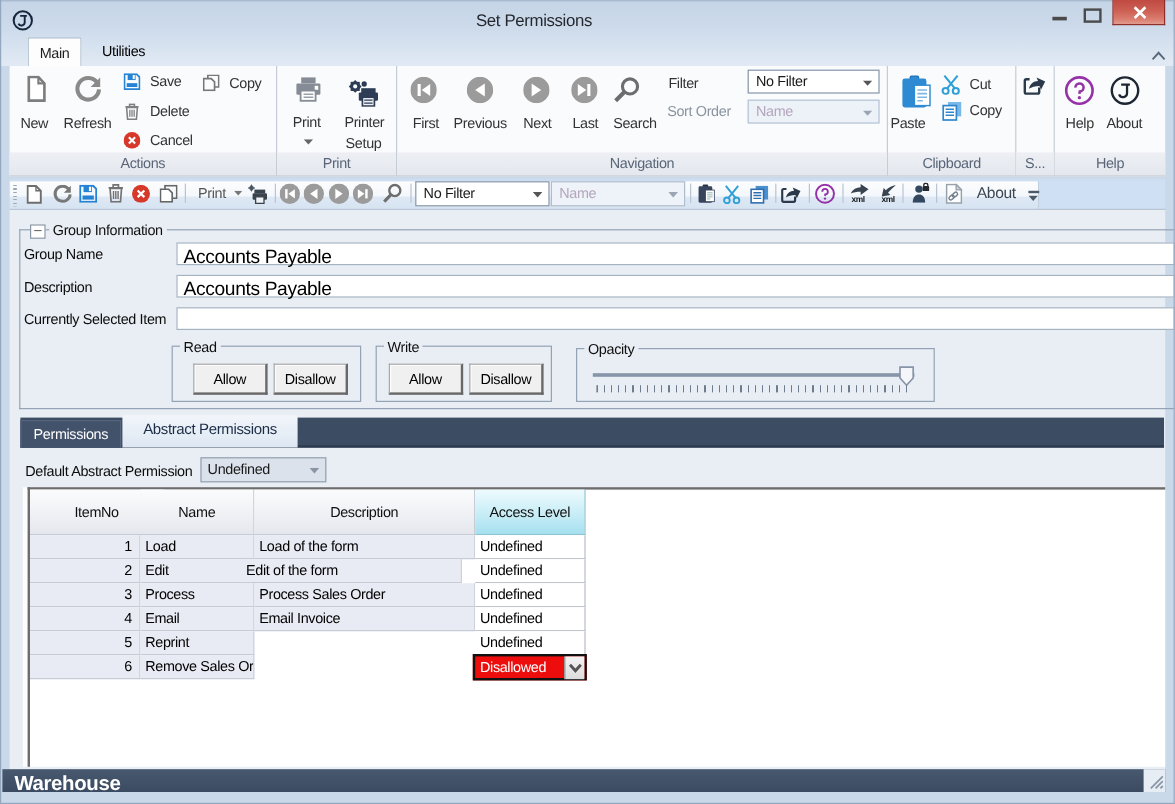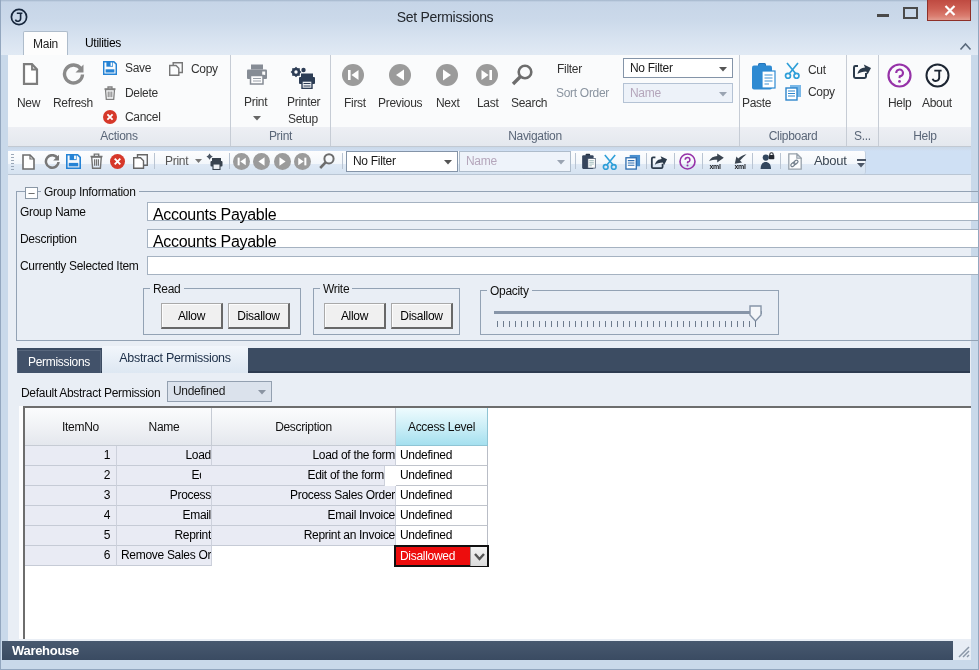--- a/index.html
+++ b/index.html
@@ -51,26 +51,26 @@
   #tab-perm { left:17px; top:350px; width:84px; height:23px; background:#42526a; border:1px solid #57667c; border-bottom:none;
     color:#fff; text-align:center; line-height:22px; font-size:12px; }
   #tab-abs { left:102px; top:346px; width:146px; height:27px; background:linear-gradient(to bottom,#f2f6fb,#dde7f2);
     border-radius:2px 2px 0 0; color:#1c2e47; text-align:center; line-height:25px; font-size:12.5px; }
   
   #gridwrap { left:23px; top:406px; width:948px; height:233px; background:#fff;
     border-top:2px solid #6d6d6d; border-left:2px solid #6d6d6d; }
   .hcell { position:absolute; top:0; height:38px; background:linear-gradient(to bottom,#fbfcfd 0,#eef0f4 60%,#e4e7ed 100%);
     border-right:1px solid #c6cbd4; border-bottom:1px solid #c6cbd4; text-align:center; line-height:38px; font-size:12px; color:#101010; }
   .cell { position:absolute; height:20px; background:#e9ebf4; border-right:1px solid #cdd1dc; border-bottom:1px solid #c6cbd6;
-    font-size:12px; color:#000; line-height:19px; overflow:hidden; white-space:nowrap;text-align:right; }
+    font-size:12px; color:#000; line-height:19px; overflow:hidden; white-space:nowrap; }
   .acell { position:absolute; height:20px; background:#fff; border-right:1px solid #b9bdc6; border-bottom:1px solid #c0c4cc;
     font-size:12px; color:#000; line-height:19px; padding-left:4px; }
   
   #status { left:2px; top:641px; width:969px; height:19px; background:linear-gradient(to bottom,#48596f,#3a4b62); }
-  #status span { position:absolute; left:10px; top:2px; color:#fff; font-weight:bold; font-size:13px; }
+  #status span { position:absolute; left:10px; top:2px; color:#fff; font-weight:bold; font-size:17px; }
   #sgrip { position:absolute; right:0; top:0; width:18px; height:19px; background:#e7edf5; }
 </style>
 </head>
 <body>
 <div id="win">
   <div class="abs" id="titlebar"></div>
   <div class="abs" id="title">Set Permissions</div>
   <svg class="abs" style="left:10px;top:8px" width="18" height="18" viewBox="0 0 18 18">
     <circle cx="9" cy="9" r="7.6" fill="none" stroke="#16263c" stroke-width="1.7"></circle>
     <path d="M6.8 5.2 H12.4 M10.6 5.2 V10.6 A 2.7 2.7 0 0 1 5.4 11.6" fill="none" stroke="#16263c" stroke-width="1.6"></path>
@@ -440,21 +440,20 @@
     <div class="cell" style="left:0;top:78px;width:92px;text-align:right;padding-right:6px">3</div>
     <div class="cell" style="left:92px;top:78px;width:95px;padding-left:4px">Process</div>
     <div class="cell" style="left:187px;top:78px;width:184px;padding-left:4px">Process Sales Order</div>
     <div class="acell" style="left:371px;top:78px;width:92px">Undefined</div>
     <div class="cell" style="left:0;top:98px;width:92px;text-align:right;padding-right:6px">4</div>
     <div class="cell" style="left:92px;top:98px;width:95px;padding-left:4px">Email</div>
     <div class="cell" style="left:187px;top:98px;width:184px;padding-left:4px">Email Invoice</div>
     <div class="acell" style="left:371px;top:98px;width:92px">Undefined</div>
     <div class="cell" style="left:0;top:118px;width:92px;text-align:right;padding-right:6px">5</div>
     <div class="cell" style="left:92px;top:118px;width:95px;padding-left:4px">Reprint</div>
-    <div class="cell" style="left:187px;top:118px;width:184px;padding-left:4px">Reprint an Invoice</div>
     <div class="acell" style="left:371px;top:118px;width:92px">Undefined</div>
     <div class="cell" style="left:0;top:138px;width:92px;text-align:right;padding-right:6px">6</div>
     <div class="cell" style="left:92px;top:138px;width:95px;padding-left:4px">Remove Sales Ord</div>
     <div style="position:absolute;left:369px;top:137px;width:95px;height:22px;background:#ed0d0d;border:2px solid #111;color:#fff;font-size:12px;line-height:19px;padding-left:4px">Disallowed
       <div style="position:absolute;right:0;top:0;width:17px;height:19px;background:linear-gradient(to bottom,#f4f4f4,#dcdcdc);border-left:1px solid #999">
         <svg style="position:absolute;left:3px;top:6px" width="11" height="8" viewBox="0 0 11 8">
             <path d="M1 1 L5.5 6 L10 1" stroke="#555" stroke-width="2.4" fill="none"></path>
           </svg>
       </div>
     </div>

